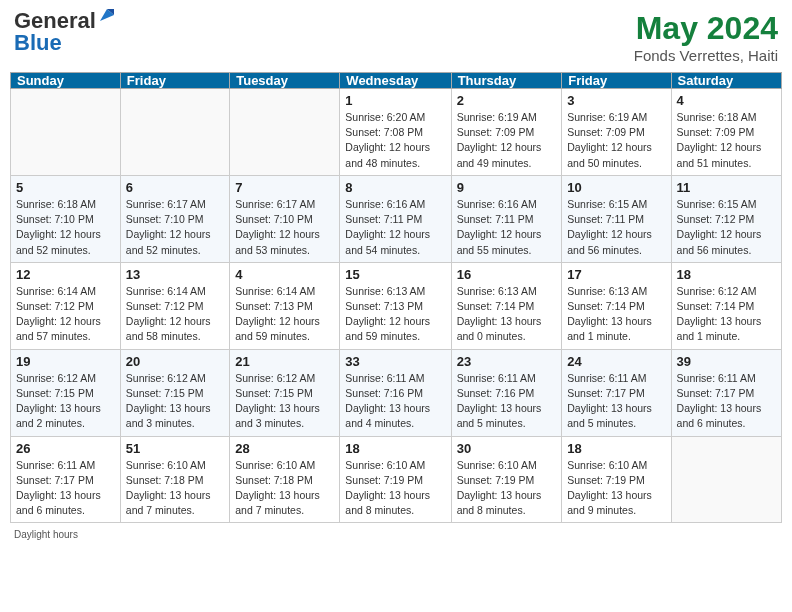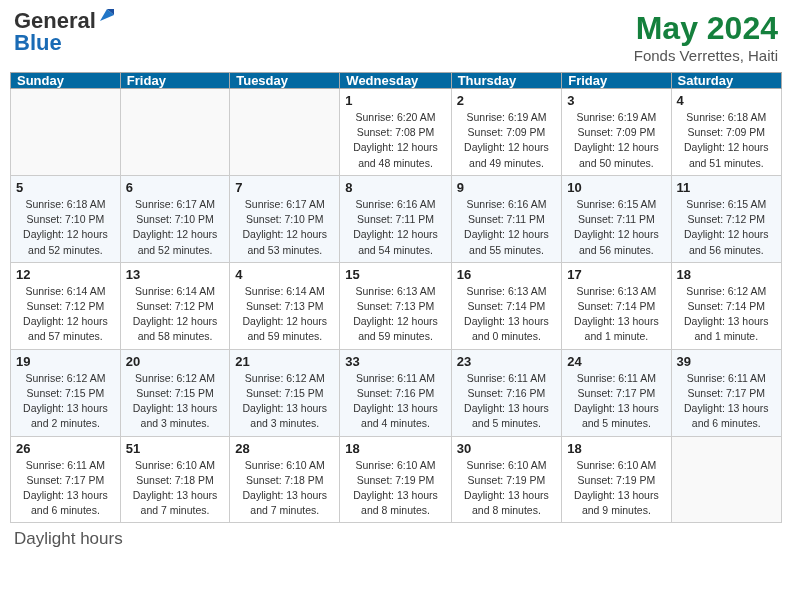--- a/index.html
+++ b/index.html
@@ -72,28 +72,27 @@
     .day-number {
       font-size: 13px;
       font-weight: bold;
       color: #222;
       margin-bottom: 2px;
     }
     .day-info {
       color: #333;
       line-height: 1.45;
       font-size: 10.5px;
-      text-align: center;
     }
     .empty-cell {
       background: #f9f9f9 !important;
     }
     .footer {
       margin-top: 6px;
-      font-size: 17px;
+      font-size: 10px;
       color: #555;
       padding-left: 4px;
     }
   </style>
 </head>
 <body>
 
 <div class="header">
   <div class="logo">
     <div style="display:flex;align-items:center;">

